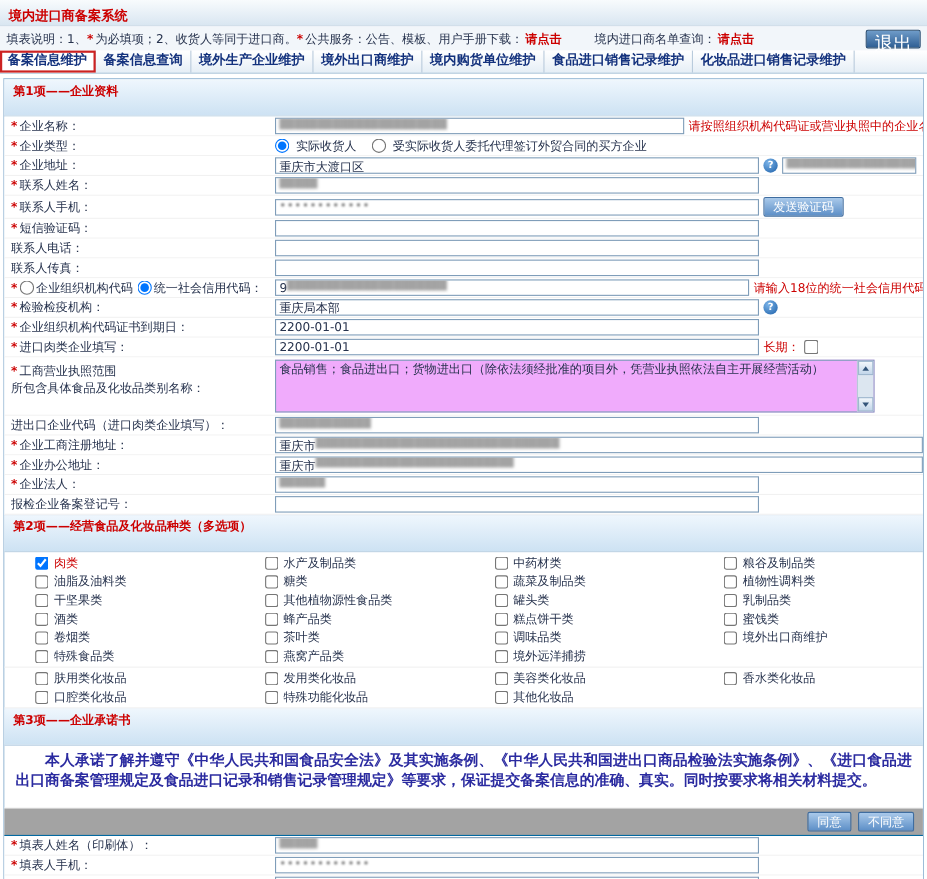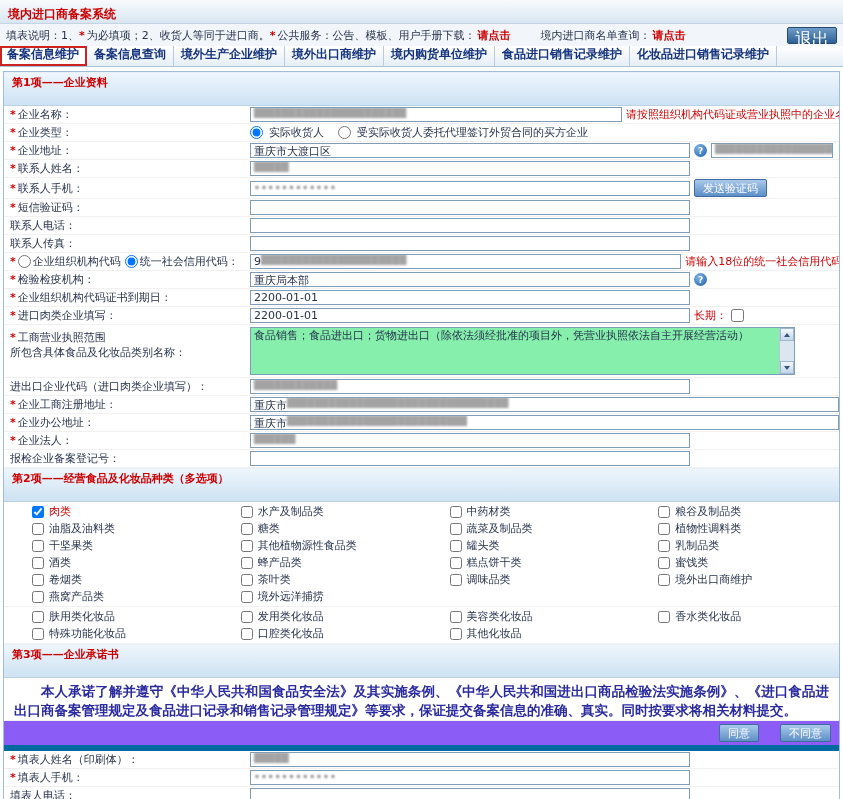--- a/index.html
+++ b/index.html
@@ -24,35 +24,35 @@
 .w440{width:440px}
 .w585{width:595px}
 .w145{flex:1;margin-right:6px}
 .masked{color:#a3a3a3;filter:blur(1.3px);font-size:9px;white-space:nowrap}
 .masked-dots{color:#6c6c6c;filter:blur(1px);font-size:10px;letter-spacing:1px;white-space:nowrap}
 .prefix{white-space:nowrap}
 .hint{color:#cc0000;white-space:nowrap;overflow:hidden}
 .btn{background:linear-gradient(#a9c9ea,#5d8fc7);border:1px solid #3f6da0;color:#fff;font-size:11px;height:18px;padding:0 8px;cursor:pointer;border-radius:2px;font-family:inherit;white-space:nowrap}
 .helpicon{width:13px;height:13px;flex:0 0 13px;border-radius:50%;background:radial-gradient(circle at 35% 30%,#7ab3e8,#1d5fa8);color:#fff;font-weight:bold;font-size:9px;display:inline-flex;align-items:center;justify-content:center;cursor:pointer}
 .radio-lbl{margin:0 10px 0 2px;white-space:nowrap}
-.ta{width:545px;height:48px;border:1px solid #7f9db9;display:flex;background:#86efac;margin:1px 0}
+.ta{width:545px;height:48px;border:1px solid #7f9db9;display:flex;background:#f0abfc;margin:1px 0}
 .ta-text{flex:1;padding:1px 3px;line-height:1.35;overflow:hidden}
 .sb{width:15px;display:flex;flex-direction:column;background:#dce6f0;border-left:1px solid #b8c8d8}
 .sb-btn{height:13px;background:linear-gradient(#f2f7fb,#c2d6ea);border:1px solid #9fb8cf;display:flex;align-items:center;justify-content:center;cursor:pointer}
 .sb-track{flex:1}
 .arr{width:0;height:0;border-left:3px solid transparent;border-right:3px solid transparent}
 .arr.up{border-bottom:4px solid #33557a}
 .arr.down{border-top:4px solid #33557a}
 .cbgrid{display:flex;flex-wrap:wrap;padding:1px 0;border-bottom:1px solid #f1f1f1}
 .cb-item{width:25%;display:flex;align-items:center;gap:5px;padding:1px 0 1px 28px;cursor:pointer}
 .cb-item input{width:12px;height:12px;cursor:pointer}
 .cb-lbl{white-space:nowrap}
 .red-label{color:#cc0000}
-.commitment{padding:4px 10px 1px 10px;color:#2b2ba0;font-weight:bold;font-size:13.5px;line-height:1.38;text-indent:2em;text-align:justify;border-bottom:1px solid #f1f1f1}
-.agree-row{display:flex;justify-content:flex-end;gap:21px;padding:3px 8px;background:#8b5cf6;border-bottom:6px solid #0369a1}
+.commitment{padding:4px 10px 15px 10px;color:#2b2ba0;font-weight:bold;font-size:13.5px;line-height:1.38;text-indent:2em;text-align:justify;border-bottom:1px solid #f1f1f1}
+.agree-row{display:flex;justify-content:flex-end;gap:6px;padding:3px 8px;background:#a3a3a3;border-bottom:1px solid #0369a1}
 </style>
 </head>
 <body>
 
 <div>
 
   <div class="titlebar">
     <span>境内进口商备案系统</span>
   </div>
 
@@ -440,20 +440,24 @@
         <label class="cb-item">
           <input type="checkbox" style="">
           <span class="cb-lbl">调味品类</span>
         </label>
 
         <label class="cb-item">
           <input type="checkbox" style="">
           <span class="cb-lbl">境外出口商维护</span>
         </label>
 
+        <label class="cb-item">
+          <input type="checkbox" style="">
+          <span class="cb-lbl">特殊食品类</span>
+        </label>
 
         <label class="cb-item">
           <input type="checkbox" style="">
           <span class="cb-lbl">燕窝产品类</span>
         </label>
 
         <label class="cb-item">
           <input type="checkbox" style="">
           <span class="cb-lbl">境外远洋捕捞</span>
         </label>
@@ -476,26 +480,26 @@
           <span class="cb-lbl">美容类化妆品</span>
         </label>
 
         <label class="cb-item">
           <input type="checkbox" style="">
           <span class="cb-lbl">香水类化妆品</span>
         </label>
 
         <label class="cb-item">
           <input type="checkbox" style="">
+          <span class="cb-lbl">口腔类化妆品</span>
+        </label>
+
+        <label class="cb-item">
+          <input type="checkbox" style="">
           <span class="cb-lbl">特殊功能化妆品</span>
-        </label>
-
-        <label class="cb-item">
-          <input type="checkbox" style="">
-          <span class="cb-lbl">口腔类化妆品</span>
         </label>
 
         <label class="cb-item">
           <input type="checkbox" style="">
           <span class="cb-lbl">其他化妆品</span>
         </label>
       </div>
 
     <div class="sechdr">第3项——企业承诺书</div>
 

